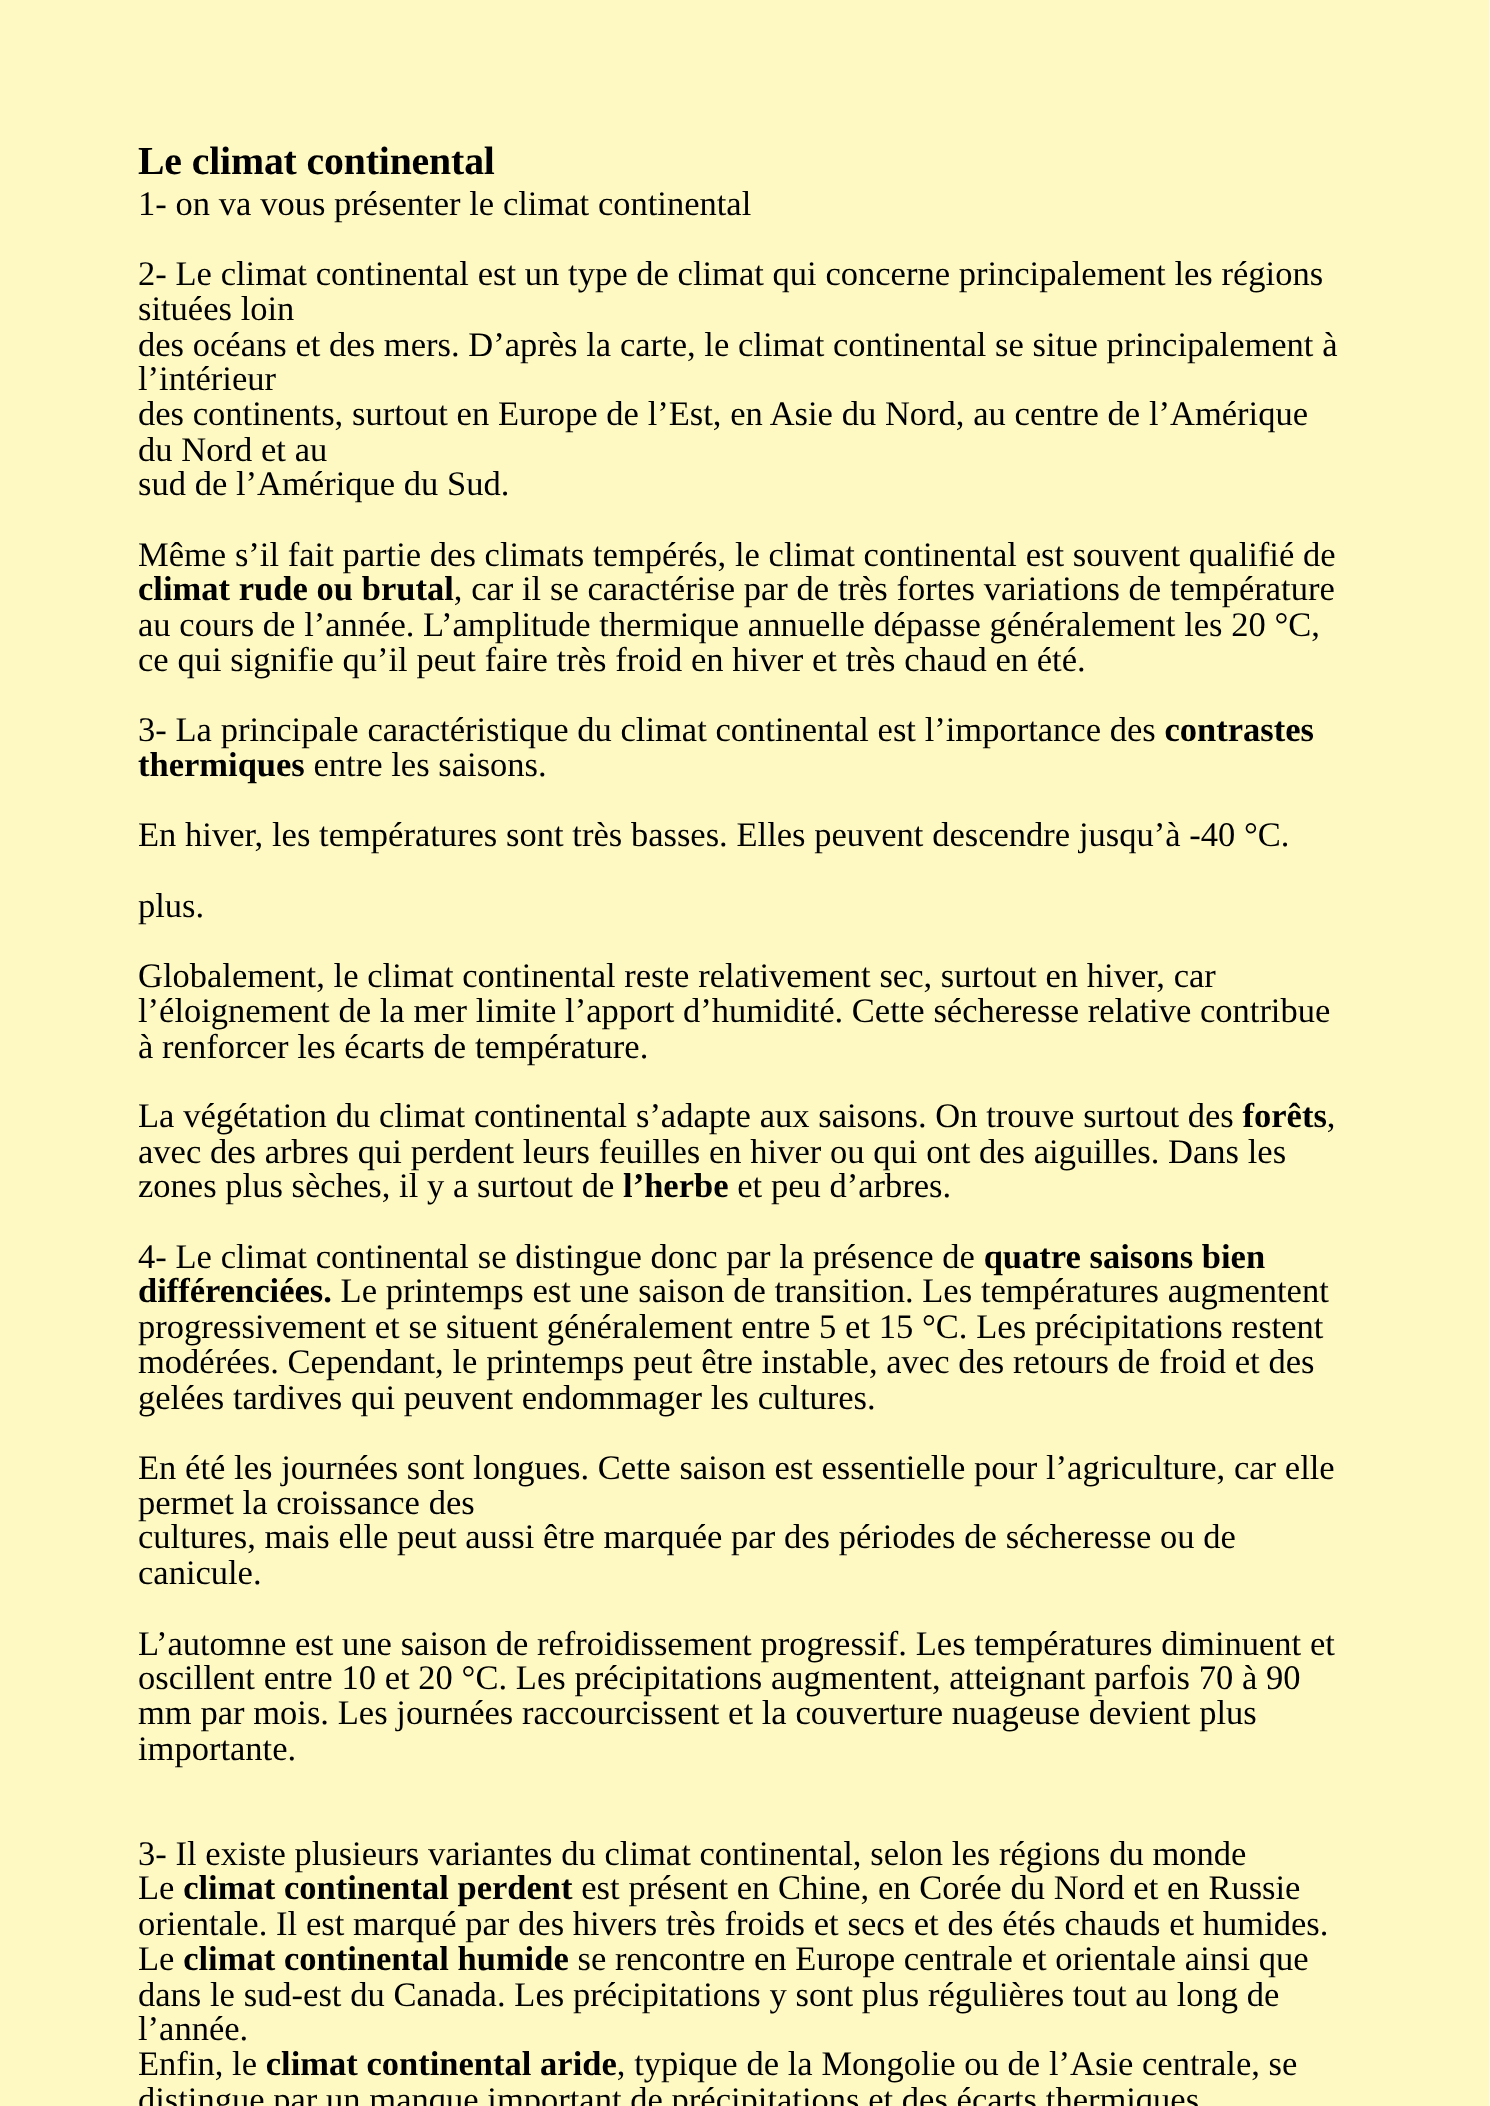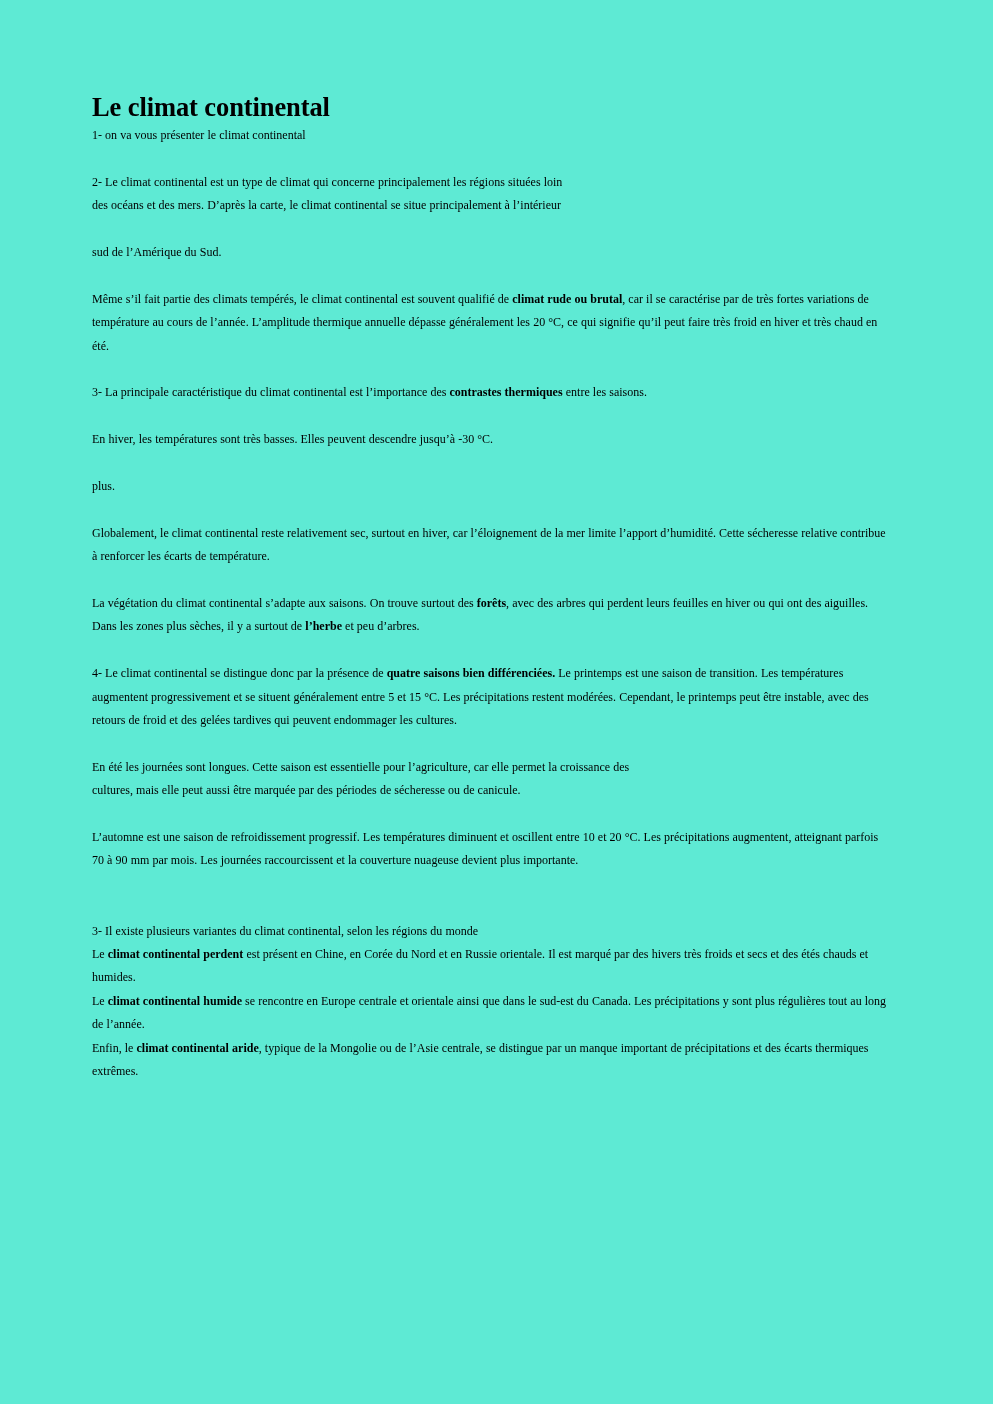--- a/index.html
+++ b/index.html
@@ -12,33 +12,33 @@
     width: 993px;
     height: 1404px;
     font-family: "Liberation Serif", "DejaVu Serif", serif;
     color: #000000;
     -webkit-font-smoothing: antialiased;
   }
   .page {
     position: relative;
     width: 993px;
     height: 1404px;
-    background: #5eead4;
+    background: #fef9c3;
     box-sizing: border-box;
     padding: 92px 103px 0 92px;
   }
   .doc-title {
     font-size: 26.5px;
     font-weight: bold;
     line-height: 30px;
     margin: 0 0 2px 0;
     letter-spacing: -0.1px;
   }
   .para {
-    font-size: 12px;
+    font-size: 23px;
     line-height: 23.4px;
     margin: 0;
     text-align: left;
     width: 800px;
     word-spacing: 0.1px;
   }
   .spacer {
     height: 23.4px;
   }
   .para b,
@@ -55,36 +55,36 @@
 
   <p class="para">
     <span>1- on va vous présenter le climat continental</span>
   </p>
 
   <div class="spacer"></div>
 
   <p class="para">
     <span>2- Le climat continental est un type de climat qui concerne principalement les régions situées loin</span><br>
     <span>des océans et des mers. D’après la carte, le climat continental se situe principalement à l’intérieur</span><br>
-    <br>
+    <span>des continents, surtout en Europe de l’Est, en Asie du Nord, au centre de l’Amérique du Nord et au</span><br>
     <span>sud de l’Amérique du Sud.</span>
   </p>
 
   <div class="spacer"></div>
 
   <p class="para"><span>Même s’il fait partie des climats tempérés, le climat continental est souvent qualifié de </span><b>climat rude ou brutal</b><span>, car il se caractérise par de très fortes variations de température au cours de l’année. L’amplitude thermique annuelle dépasse généralement les 20 °C, ce qui signifie qu’il peut faire très froid en hiver et très chaud en été.</span></p>
 
   <div class="spacer"></div>
 
   <p class="para"><span>3- La principale caractéristique du climat continental est l’importance des </span><b>contrastes thermiques</b><span> entre les saisons.</span></p>
 
   <div class="spacer"></div>
 
   <p class="para">
-    <span>En hiver, les températures sont très basses. Elles peuvent descendre jusqu’à -30 °C.</span><br>
+    <span>En hiver, les températures sont très basses. Elles peuvent descendre jusqu’à -40 °C.</span><br>
     <br>
     <span>plus.</span>
   </p>
 
   <div class="spacer"></div>
 
   <p class="para">
     <span>Globalement, le climat continental reste relativement sec, surtout en hiver, car l’éloignement de la mer limite l’apport d’humidité. Cette sécheresse relative contribue à renforcer les écarts de température.</span>
   </p>
 

